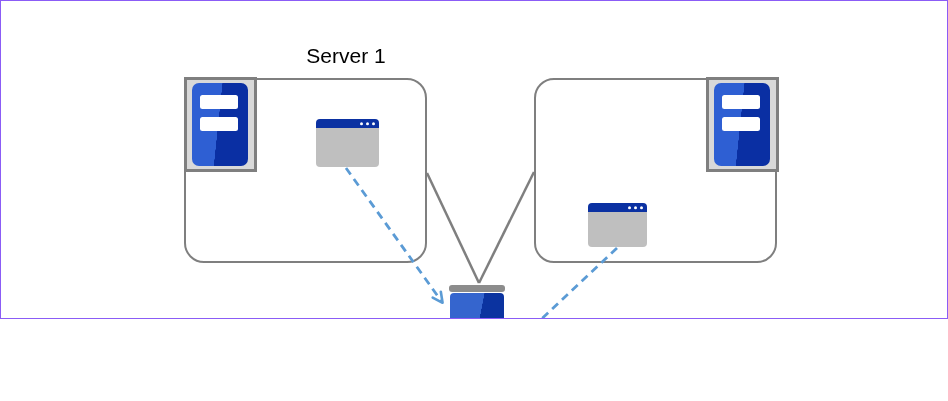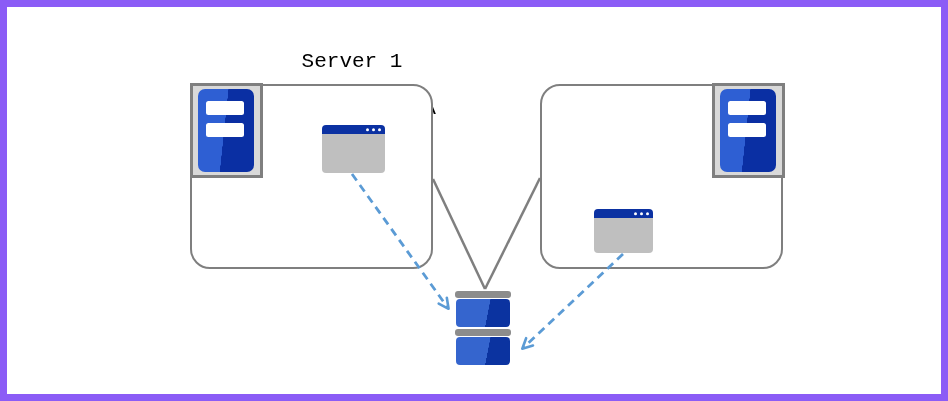--- a/index.html
+++ b/index.html
@@ -1,19 +1,19 @@
 <!DOCTYPE html>
 <html><head>
 <meta charset="utf-8">
 <style>
   html,body{margin:0;padding:0;background:#ffffff;}
   .canvas{
-    position:relative;width:948px;height:401px;box-sizing:border-box;
-    background:#ffffff;border:7px solid #8b5cf6;overflow:hidden;
-    font-family:Liberation Mono, monospace;color:#000;
+    position:relative;width:948px;height:319px;box-sizing:border-box;
+    background:#ffffff;border:1px solid #8b5cf6;overflow:hidden;
+    font-family:Liberation Sans, sans-serif;color:#000;
   }
   .label{
     position:absolute;transform:translateX(-50%);white-space:nowrap;
     font-size:21px;line-height:1.1;color:#000;
   }
   .server-title-1{left:345px;top:43px;}
   .server-title-2{left:613px;top:43px;}
   .app-label-a{left:347px;top:90px;}
   .app-label-b{left:617px;top:174px;}
   .disk-label{left:484px;top:365px;}

